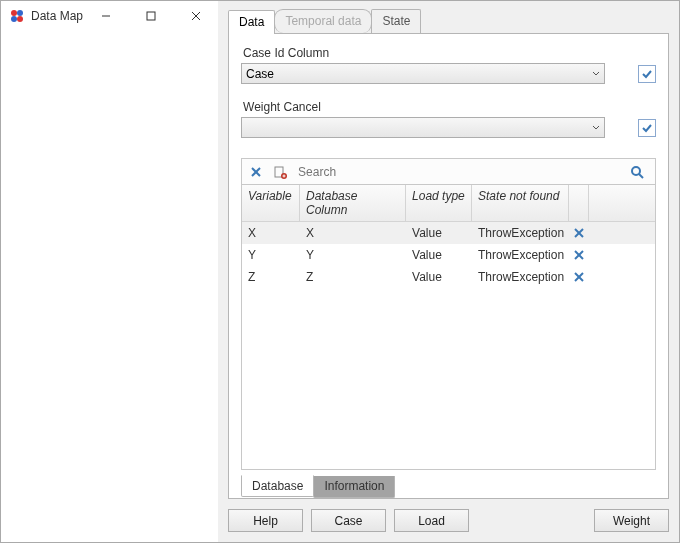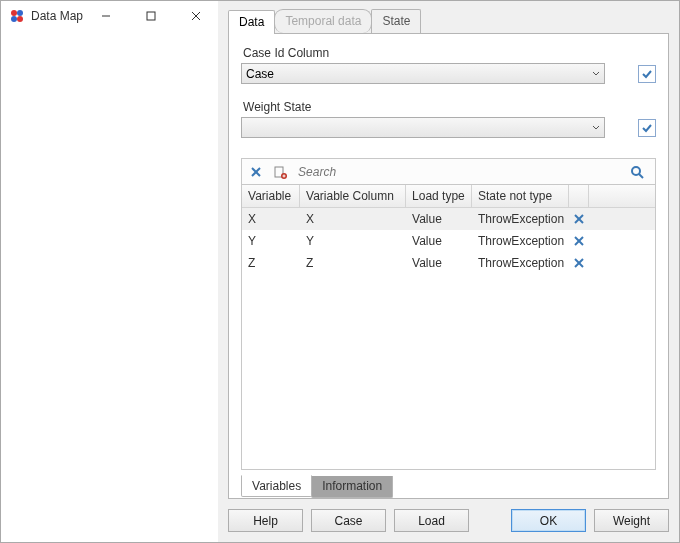--- a/index.html
+++ b/index.html
@@ -22,24 +22,24 @@
   .label { color: #333; margin: 2px 0 3px 2px; }
 
   .combo-row { display: flex; align-items: center; margin-bottom: 14px; gap: 29px; }
   .combo { flex: 1; height: 21px; border: 1px solid #adadad; background: linear-gradient(#f7f7f7,#e6e6e6); display: flex; align-items: center; padding: 0 4px; position: relative; }
   .combo .arrow { position: absolute; right: 4px; top: 3px; color: #555; }
   .combo-check { width: 18px; height: 18px; margin-left: 4px; border: 1px solid #8aa8cf; display:flex; align-items:center; justify-content:center; background:#fff; }
   .combo-check svg { display:block; }
 
   .toolbar { display:flex; align-items:center; border:1px solid #c8c8c8; border-bottom:none; background:#fcfcfc; height:26px; padding:0 4px; margin-top:6px; }
   .tbtn { width:20px; height:20px; display:flex; align-items:center; justify-content:center; margin-right:4px; }
-  .search { flex:1; border:none; outline:none; color:#888; font-style:italic; background:transparent; padding:2px 4px; }
+  .search { flex:1; border:none; outline:none; color:#888; background:transparent; padding:2px 4px; }
 
   .grid { flex:1; border:1px solid #c8c8c8; background:#fff; overflow:hidden; display:flex; flex-direction:column; }
-  .ghead { display:flex; background:linear-gradient(#fbfbfb,#ececec); border-bottom:1px solid #d4d4d4; }
+  .ghead { display:flex; background:linear-gradient(#fbfbfb,#ececec); border-bottom:1px solid #d4d4d4;font-style:italic; }
   .gh { padding:4px 6px; border-right:1px solid #d4d4d4; color:#333; }
   .gbody { flex:1; }
   .grow { display:flex; height:22px; align-items:center; }
   .grow.sel { background:#f0f0f0; }
   .gc { padding:0 6px; color:#333; }
   .gx { width:20px; display:flex; align-items:center; justify-content:center; }
 
   
   .btabs-wrap { margin-top:6px; }
   .btabs { display:flex; }
@@ -103,21 +103,21 @@
               </svg>
           </span>
         </div>
         <div class="combo-check">
           <svg width="12" height="12">
               <polyline points="2,6 5,9 10,3" fill="none" stroke="#3b78b5" stroke-width="2"></polyline>
             </svg>
         </div>
       </div>
 
-      <div class="label">Weight State</div>
+      <div class="label">Weight Cancel</div>
       <div class="combo-row">
         <div class="combo">
           <span></span>
           <span class="arrow">
             <svg width="8" height="8">
                 <polyline points="1,2 4,5 7,2" fill="none" stroke="#555"></polyline>
               </svg>
           </span>
         </div>
         <div class="combo-check">
@@ -147,23 +147,23 @@
           <svg width="14" height="14">
               <circle cx="6" cy="6" r="4" fill="none" stroke="#3b78b5" stroke-width="2"></circle>
               <line x1="9" y1="9" x2="13" y2="13" stroke="#3b78b5" stroke-width="2"></line>
             </svg>
         </div>
       </div>
 
       <div class="grid">
         <div class="ghead">
           <div class="gh c0">Variable</div>
-          <div class="gh c1">Variable Column</div>
+          <div class="gh c1">Database Column</div>
           <div class="gh c2">Load type</div>
-          <div class="gh c3">State not type</div>
+          <div class="gh c3">State not found</div>
           <div class="gh c4"></div>
           <div class="gh" style="flex:1;border-right:none"></div>
         </div>
         <div class="gbody">
           <div class="grow sel">
             <div class="gc c0">X</div>
             <div class="gc c1">X</div>
             <div class="gc c2">Value</div>
             <div class="gc c3">ThrowException</div>
             <div class="gx">
@@ -195,28 +195,27 @@
                   <line x1="1" y1="1" x2="9" y2="9" stroke="#3b78b5" stroke-width="2"></line>
                   <line x1="9" y1="1" x2="1" y2="9" stroke="#3b78b5" stroke-width="2"></line>
                 </svg>
               </div>
           </div>
         </div>
       </div>
 
       <div class="btabs-wrap">
         <div class="btabs">
-          <div class="btab active">Variables</div>
+          <div class="btab active">Database</div>
           <div class="btab">Information</div>
         </div>
       </div>
     </div>
 
     <div class="footer">
       <div class="btn">Help</div>
       <div class="btn">Case</div>
       <div class="btn">Load</div>
       <div class="fspacer"></div>
-      <div class="btn primary">OK</div>
       <div class="btn">Weight</div>
     </div>
   </div>
 </div>
 
 </body></html>

